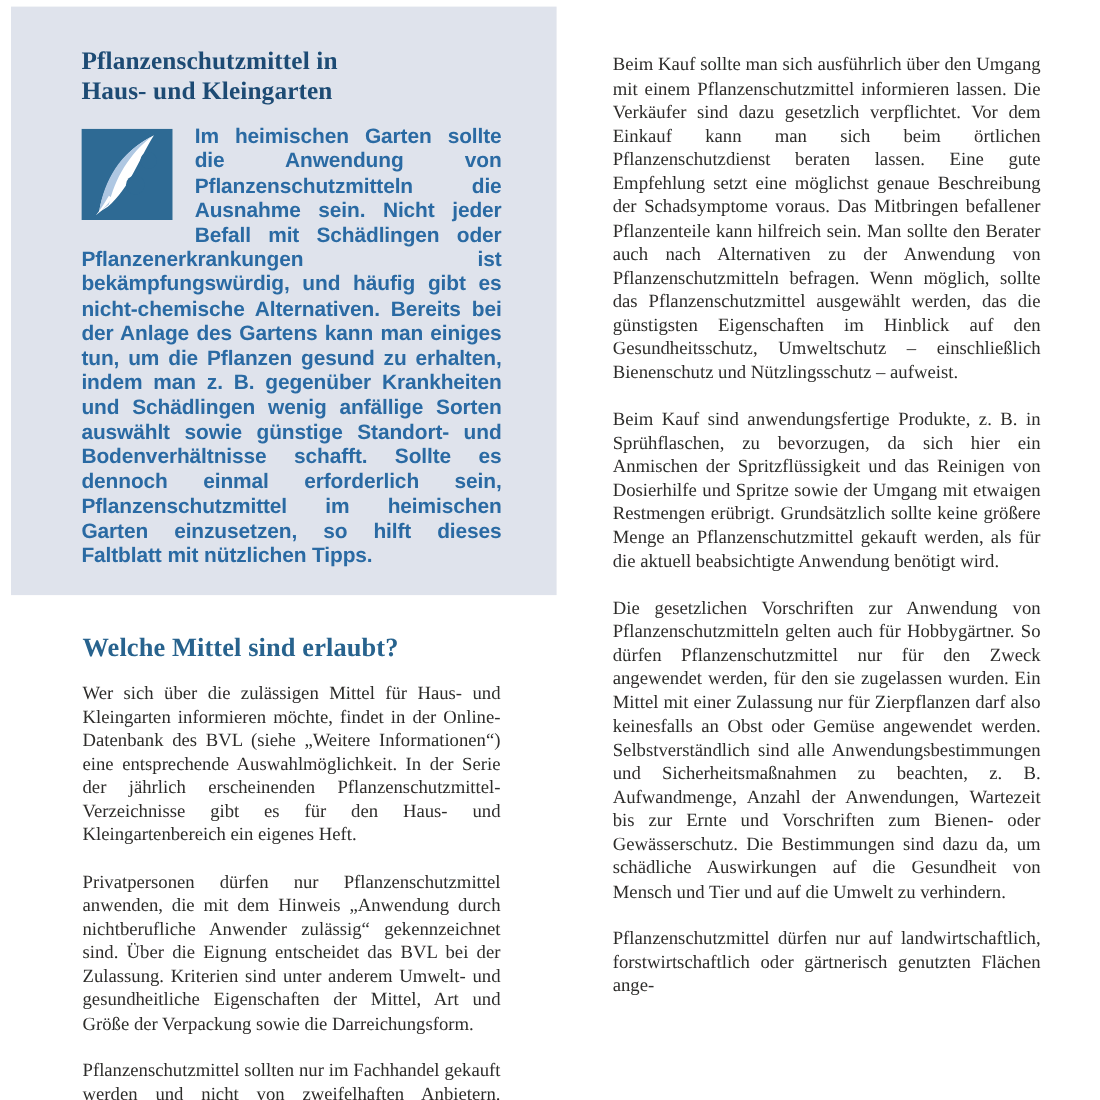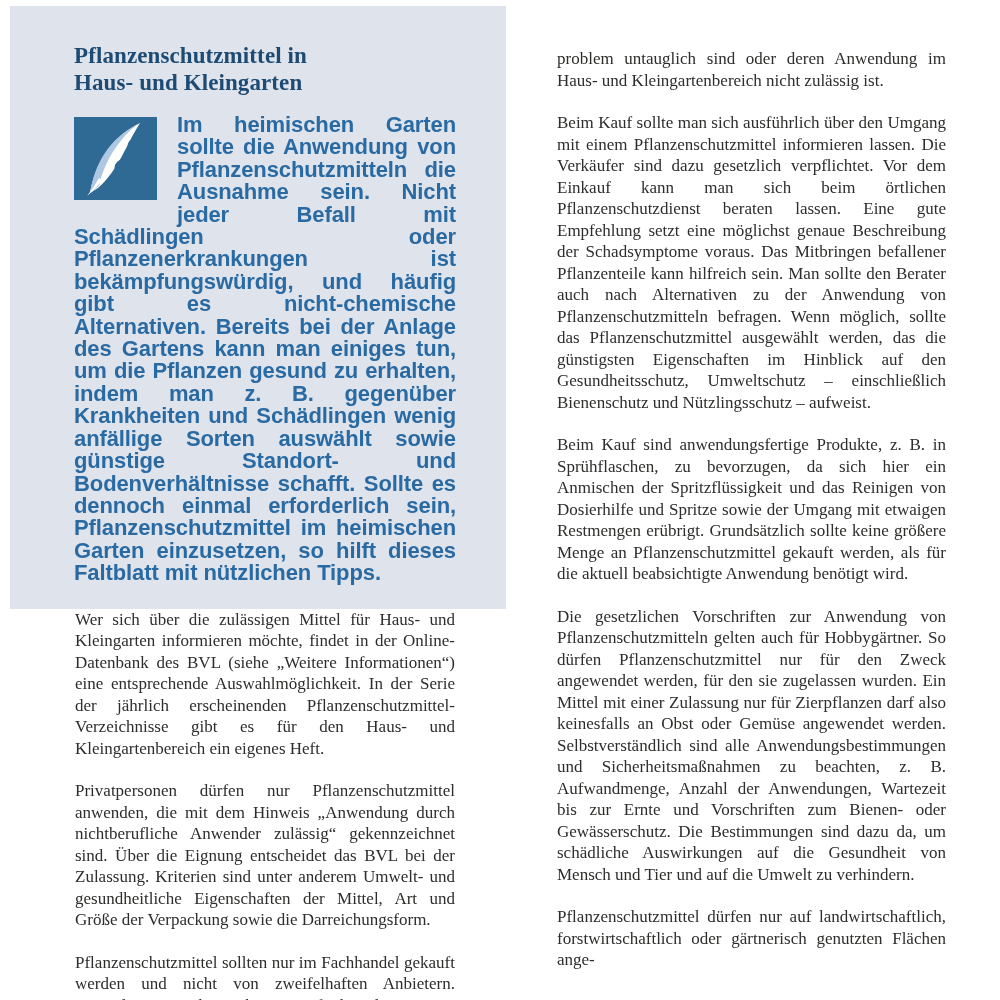--- a/index.html
+++ b/index.html
@@ -38,21 +38,21 @@
     line-height: 27px;
     font-weight: bold;
     color: #1d4b74;
     white-space: pre-line;
     margin-bottom: 18px;
     letter-spacing: 0.1px;
   }
   .intro-flow {
     font-family: "Liberation Sans", sans-serif;
     font-weight: bold;
-    font-size: 22px;
+    font-size: 19px;
     line-height: 22.4px;
     color: #2a6aa3;
     text-align: justify;
     letter-spacing: -0.1px;
   }
   .logo-tile {
     float: left;
     width: 83px;
     height: 83px;
     margin: 3px 20px 5px 0;
@@ -100,29 +100,29 @@
             <circle cx="61" cy="29" r="7.5" fill="#2e6a94"></circle>
             <circle cx="49" cy="51" r="8.5" fill="#2e6a94"></circle>
             <path d="M13,79 C17,74 21,68 25,61 L28,63 C23,70 18,75 13,79 Z" fill="#ffffff"></path>
           </svg>
         </span>
         <span>Im heimischen Garten sollte die Anwendung von Pflanzenschutzmitteln die Ausnahme sein. Nicht jeder Befall mit Schädlingen oder Pflanzenerkrankungen ist bekämpfungswürdig, und häufig gibt es nicht-chemische Alternativen. Bereits bei der Anlage des Gartens kann man einiges tun, um die Pflanzen gesund zu erhalten, indem man z. B. gegenüber Krankheiten und Schädlingen wenig anfällige Sorten auswählt sowie günstige Standort- und Bodenverhältnisse schafft. Sollte es dennoch einmal erforderlich sein, Pflanzenschutzmittel im heimischen Garten einzusetzen, so hilft dieses Faltblatt mit nützlichen Tipps.</span>
       </div>
     </div>
 
     <div class="left-content">
+      <h2 class="section-heading">Welche Mittel sind erlaubt?</h2>
       <p class="body-par">Wer sich über die zulässigen Mittel für Haus- und Kleingarten informieren möchte, findet in der Online-Datenbank des BVL (siehe „Weitere Informationen“) eine entsprechende Auswahlmöglichkeit. In der Serie der jährlich erscheinenden Pflanzenschutzmittel-Verzeichnisse gibt es für den Haus- und Kleingartenbereich ein eigenes Heft.</p>
       <p class="body-par">Privatpersonen dürfen nur Pflanzenschutzmittel anwenden, die mit dem Hinweis „Anwendung durch nichtberufliche Anwender zulässig“ gekennzeichnet sind. Über die Eignung entscheidet das BVL bei der Zulassung. Kriterien sind unter anderem Umwelt- und gesundheitliche Eigenschaften der Mittel, Art und Größe der Verpackung sowie die Darreichungsform.</p>
 
       <p class="body-par">Pflanzenschutzmittel sollten nur im Fachhandel gekauft werden und nicht von zweifelhaften Anbietern. Besondere Vorsicht ist beim Kauf über das Internet geboten: Es besteht die Gefahr, Mittel zu erhalten, die für das Pflanzenschutz-</p>
     </div>
   </div>
 
   <div class="col-right">
-    <p class="body-par">problem untauglich sind oder deren Anwendung im Haus- und Kleingartenbereich nicht zulässig ist.</p>
     <p class="body-par">Beim Kauf sollte man sich ausführlich über den Umgang mit einem Pflanzenschutzmittel informieren lassen. Die Verkäufer sind dazu gesetzlich verpflichtet. Vor dem Einkauf kann man sich beim örtlichen Pflanzenschutzdienst beraten lassen. Eine gute Empfehlung setzt eine möglichst genaue Beschreibung der Schadsymptome voraus. Das Mitbringen befallener Pflanzenteile kann hilfreich sein. Man sollte den Berater auch nach Alternativen zu der Anwendung von Pflanzenschutzmitteln befragen. Wenn möglich, sollte das Pflanzenschutzmittel ausgewählt werden, das die günstigsten Eigenschaften im Hinblick auf den Gesundheitsschutz, Umweltschutz – einschließlich Bienenschutz und Nützlingsschutz – aufweist.</p>
     <p class="body-par">Beim Kauf sind anwendungsfertige Produkte, z. B. in Sprühflaschen, zu bevorzugen, da sich hier ein Anmischen der Spritzflüssigkeit und das Reinigen von Dosierhilfe und Spritze sowie der Umgang mit etwaigen Restmengen erübrigt. Grundsätzlich sollte keine größere Menge an Pflanzenschutzmittel gekauft werden, als für die aktuell beabsichtigte Anwendung benötigt wird.</p>
 
     <p class="body-par">Die gesetzlichen Vorschriften zur Anwendung von Pflanzenschutzmitteln gelten auch für Hobbygärtner. So dürfen Pflanzenschutzmittel nur für den Zweck angewendet werden, für den sie zugelassen wurden. Ein Mittel mit einer Zulassung nur für Zierpflanzen darf also keinesfalls an Obst oder Gemüse angewendet werden. Selbstverständlich sind alle Anwendungsbestimmungen und Sicherheitsmaßnahmen zu beachten, z. B. Aufwandmenge, Anzahl der Anwendungen, Wartezeit bis zur Ernte und Vorschriften zum Bienen- oder Gewässerschutz. Die Bestimmungen sind dazu da, um schädliche Auswirkungen auf die Gesundheit von Mensch und Tier und auf die Umwelt zu verhindern.</p>
     <p class="body-par">Pflanzenschutzmittel dürfen nur auf landwirtschaftlich, forstwirtschaftlich oder gärtnerisch genutzten Flächen ange-</p>
   </div>
 
 </div>
 
 </body></html>

